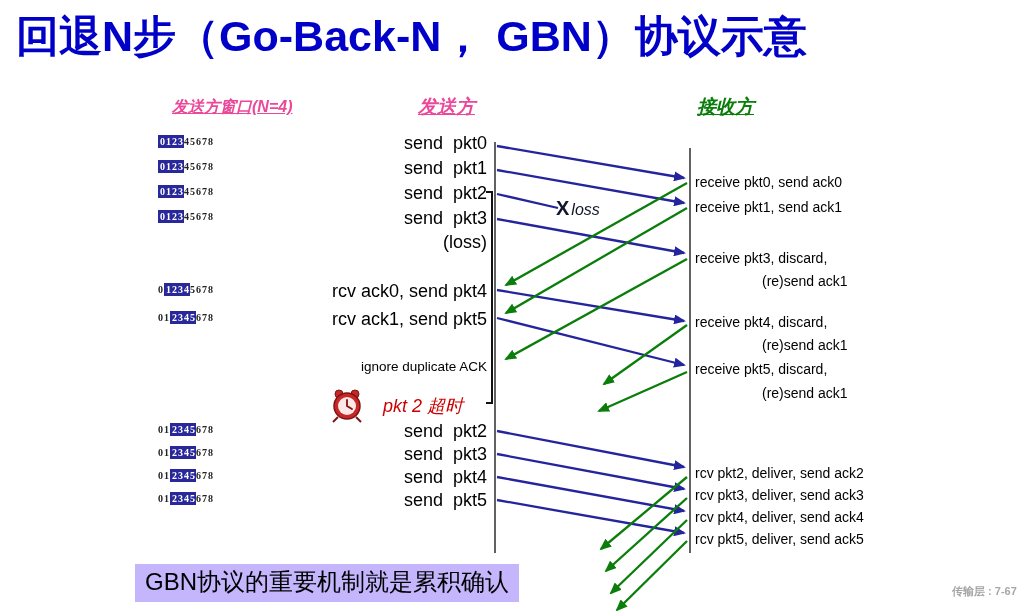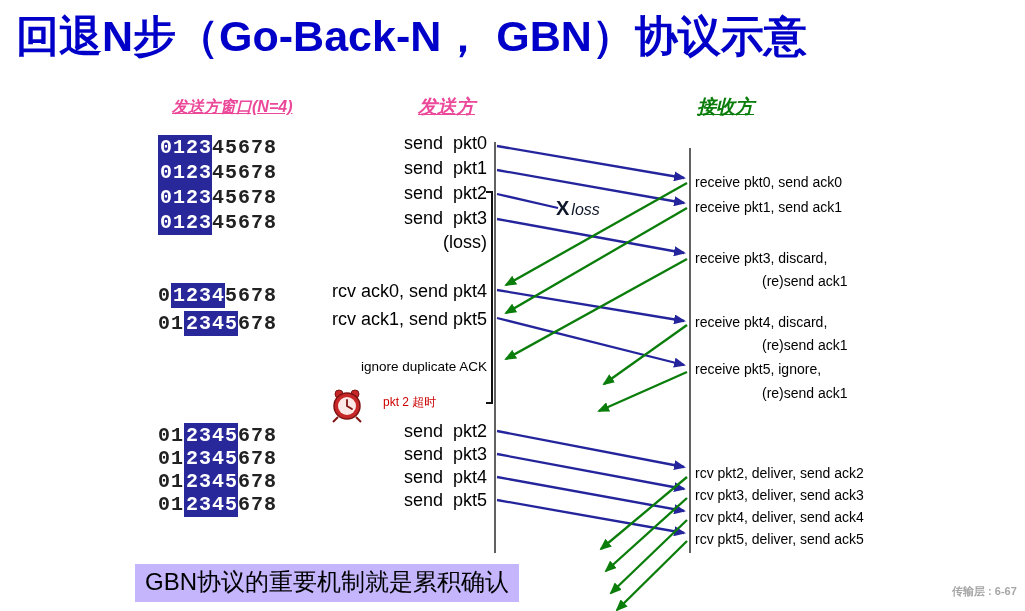--- a/index.html
+++ b/index.html
@@ -9,32 +9,32 @@
   }
   .title{
     position:absolute;left:16px;top:8px;width:1000px;
     font-size:43px;font-weight:bold;color:#0000C8;letter-spacing:0px;white-space:nowrap;
   }
   .hdr{position:absolute;font-style:italic;font-weight:bold;text-decoration:underline;white-space:nowrap;}
   .hdr.blue{color:#ec4899;}
   .hdr.green{color:#0a7d0a;}
   .winrow{
     position:absolute;left:158px;
-    font-family:Liberation Mono, monospace;
-    font-size:20px;font-weight:bold;letter-spacing:1px;color:#222;white-space:pre;
+    font-family:Liberation Serif, serif;
+    font-size:10px;font-weight:bold;letter-spacing:1px;color:#222;white-space:pre;
   }
   .ww{background:#28289A;color:#ffffff;padding:1px 0 1px 2px;}
   .saction{
     position:absolute;left:250px;width:237px;text-align:right;
     font-size:18px;white-space:pre;color:#000;
   }
   .saction.small{font-size:13.5px;}
   .timeout{
     position:absolute;left:383px;top:394px;color:#CC0000;
-    font-size:12px;white-space:pre;
+    font-style:italic;font-size:18px;white-space:pre;
   }
   .loss{position:absolute;left:556px;top:197px;color:#0f172a;white-space:pre;}
   .loss .lx{font-weight:bold;font-size:20px;font-style:normal;}
   .loss .ll{font-style:italic;font-size:16px;margin-left:2px;}
   .rev{position:absolute;left:695px;font-size:14px;white-space:pre;color:#000000;}
   .rev.indent{left:762px;}
   .banner{
     position:absolute;left:135px;top:564px;background:#c4b5fd;
     font-size:24px;padding:2px 10px 4px 10px;color:#000;white-space:pre;
   }
@@ -131,21 +131,21 @@
 <div class="saction txt" style="top:490px">send  pkt5</div>
 
 <div class="loss txt"><span class="lx">X</span><span class="ll">loss</span></div>
 
 <div class="rev txt" style="top:174px">receive pkt0, send ack0</div>
 <div class="rev txt" style="top:199px">receive pkt1, send ack1</div>
 <div class="rev txt" style="top:250px">receive pkt3, discard,</div>
 <div class="rev indent txt" style="top:273px">(re)send ack1</div>
 <div class="rev txt" style="top:314px">receive pkt4, discard,</div>
 <div class="rev indent txt" style="top:337px">(re)send ack1</div>
-<div class="rev txt" style="top:361px">receive pkt5, ignore,</div>
+<div class="rev txt" style="top:361px">receive pkt5, discard,</div>
 <div class="rev indent txt" style="top:385px">(re)send ack1</div>
 <div class="rev txt" style="top:465px">rcv pkt2, deliver, send ack2</div>
 <div class="rev txt" style="top:487px">rcv pkt3, deliver, send ack3</div>
 <div class="rev txt" style="top:509px">rcv pkt4, deliver, send ack4</div>
 <div class="rev txt" style="top:531px">rcv pkt5, deliver, send ack5</div>
 
 <div class="banner txt">GBN协议的重要机制就是累积确认</div>
-<div class="footer txt">传输层 : 6-67</div>
+<div class="footer txt">传输层 : 7-67</div>
 
 </body></html>

